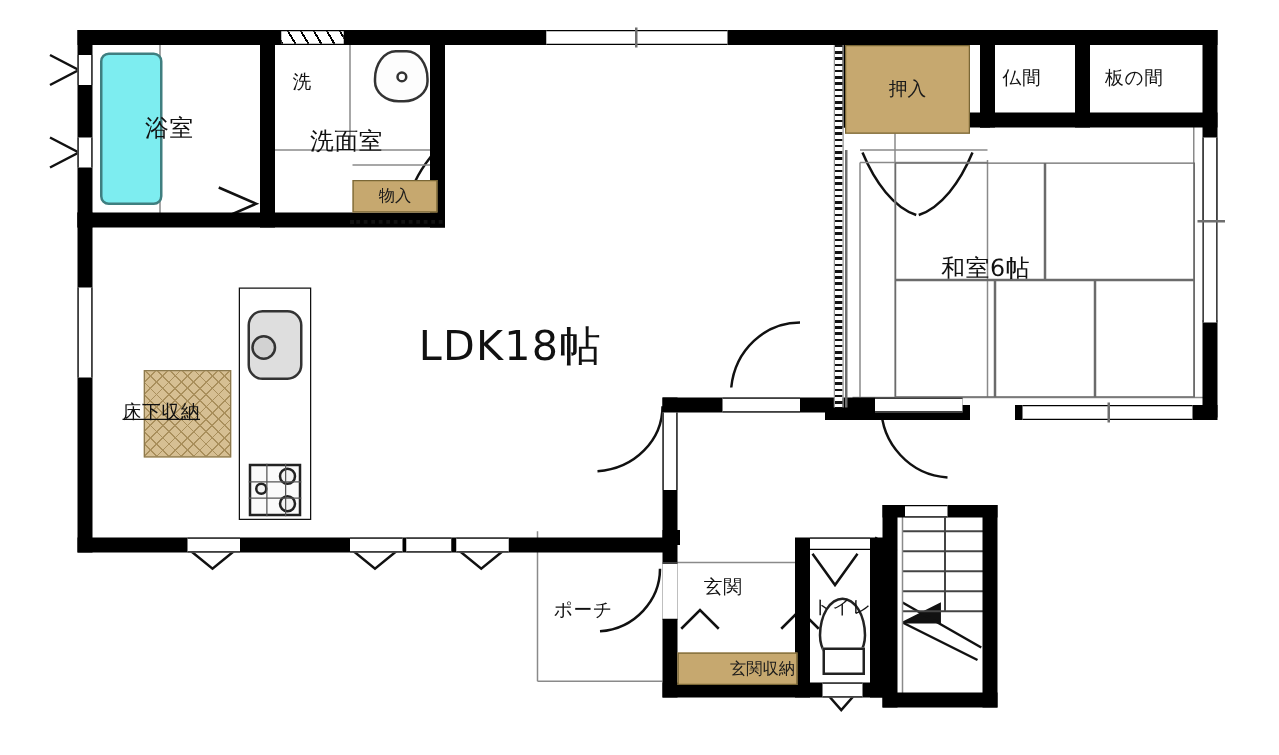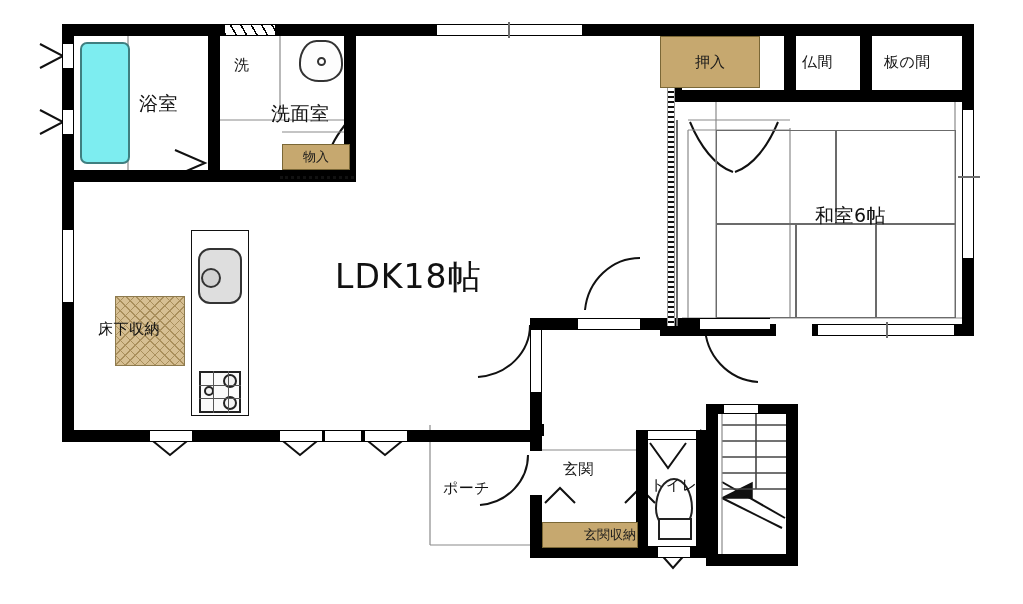--- a/index.html
+++ b/index.html
@@ -15,21 +15,21 @@
   .hair{position:absolute;background:#6e6e6e;}
   .label{
     position:absolute;
     color:#111111;
     font-family:"DejaVu Sans","Liberation Sans",sans-serif;
     white-space:nowrap;
     line-height:1;
     letter-spacing:0.5px;
   }
   .lbl-lg{font-size:33px;letter-spacing:1px;}
-  .lbl-md{font-size:19px;margin-left:23px;}
+  .lbl-md{font-size:19px;}
   .lbl-sm{font-size:15px;}
   .tan-wrap{
     position:absolute;display:flex;align-items:center;justify-content:center;
     background:#c6a86f;border:1px solid #7a6736;box-sizing:border-box;
   }
   .tan-wrap span{font-size:15px;color:#1a1a1a;}
   .hatchbox{
     position:absolute;
     background:
       repeating-linear-gradient(45deg, transparent 0 6px, #a98f5c 6px 7px),
@@ -239,42 +239,42 @@
   <div class="burner" style="left:223px;top:396px;width:14px;height:14px;"></div>
   <div class="burner" style="left:204px;top:386px;width:10px;height:10px;"></div>
   <div class="grid-line" style="left:199px;top:385px;width:42px;height:1px;"></div>
   <div class="grid-line" style="left:199px;top:398px;width:42px;height:1px;"></div>
   <div class="grid-line" style="left:213px;top:371px;width:1px;height:42px;"></div>
   <div class="grid-line" style="left:228px;top:371px;width:1px;height:42px;"></div>
 
   <div class="toilet-bowl" style="left:655px;top:478px;width:38px;height:52px;"></div>
   <div class="toilet-tank" style="left:658px;top:518px;width:34px;height:22px;"></div>
 
-  <div class="tan-wrap" style="left:660px;top:36px;width:100px;height:52px;">
+  <div class="tan-wrap" style="left:676px;top:36px;width:100px;height:71px;">
     <span>押入</span>
   </div>
 
   <div class="tan-wrap" style="left:282px;top:144px;width:68px;height:26px;">
     <span style="font-size:13px;">物入</span>
   </div>
 
   <div class="tan-wrap" style="left:542px;top:522px;width:96px;height:26px;padding-left:40px;">
     <span style="font-size:13px;">玄関収納</span>
   </div>
 
   <div class="hatchbox" style="left:115px;top:296px;width:70px;height:70px;"></div>
 
   <div class="label lbl-md" style="left:116px;top:94px;">浴室</div>
   <div class="label lbl-sm" style="left:234px;top:58px;">洗</div>
   <div class="label lbl-md" style="left:248px;top:104px;">洗面室</div>
 
   <div class="label lbl-lg" style="left:335px;top:236px;margin-top:24px;">LDK18帖</div>
-  <div class="label lbl-sm" style="left:98px;top:322px;">床下収納</div>
+  <div class="label lbl-sm" style="left:98px;top:322px;text-decoration:underline;">床下収納</div>
 
   <div class="label lbl-sm" style="left:802px;top:55px;">仏間</div>
   <div class="label lbl-sm" style="left:884px;top:55px;">板の間</div>
-  <div class="label lbl-md" style="left:792px;top:206px;">和室6帖</div>
+  <div class="label lbl-md" style="left:753px;top:206px;">和室6帖</div>
 
   <div class="label lbl-sm" style="left:443px;top:481px;">ポーチ</div>
   <div class="label lbl-sm" style="left:563px;top:462px;">玄関</div>
   <div class="label lbl-sm" style="left:650px;top:478px;transform:rotate(0deg);">トイレ</div>
 
 </div>
 
 </body></html>

